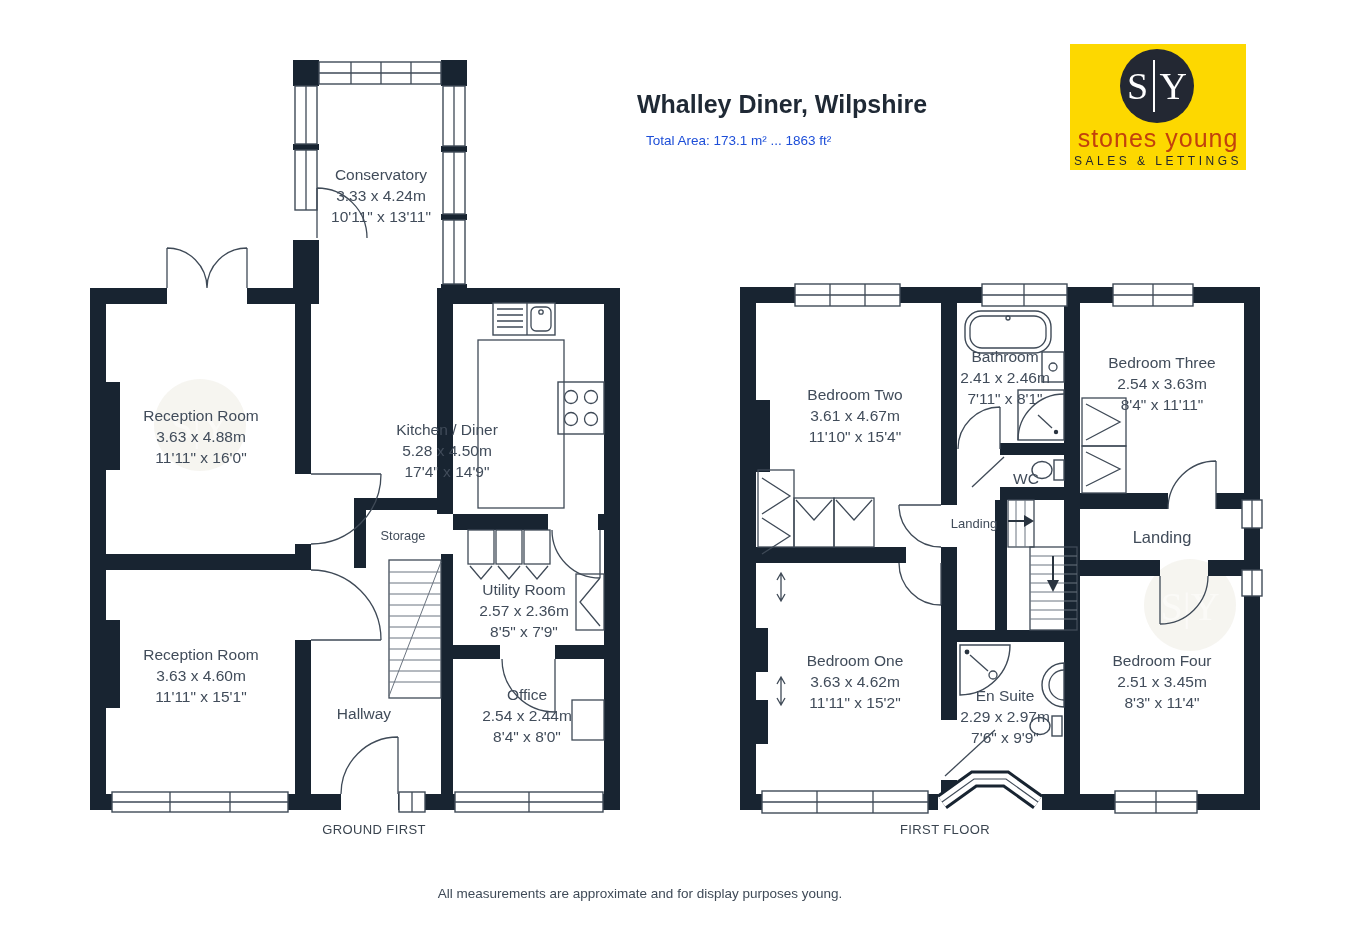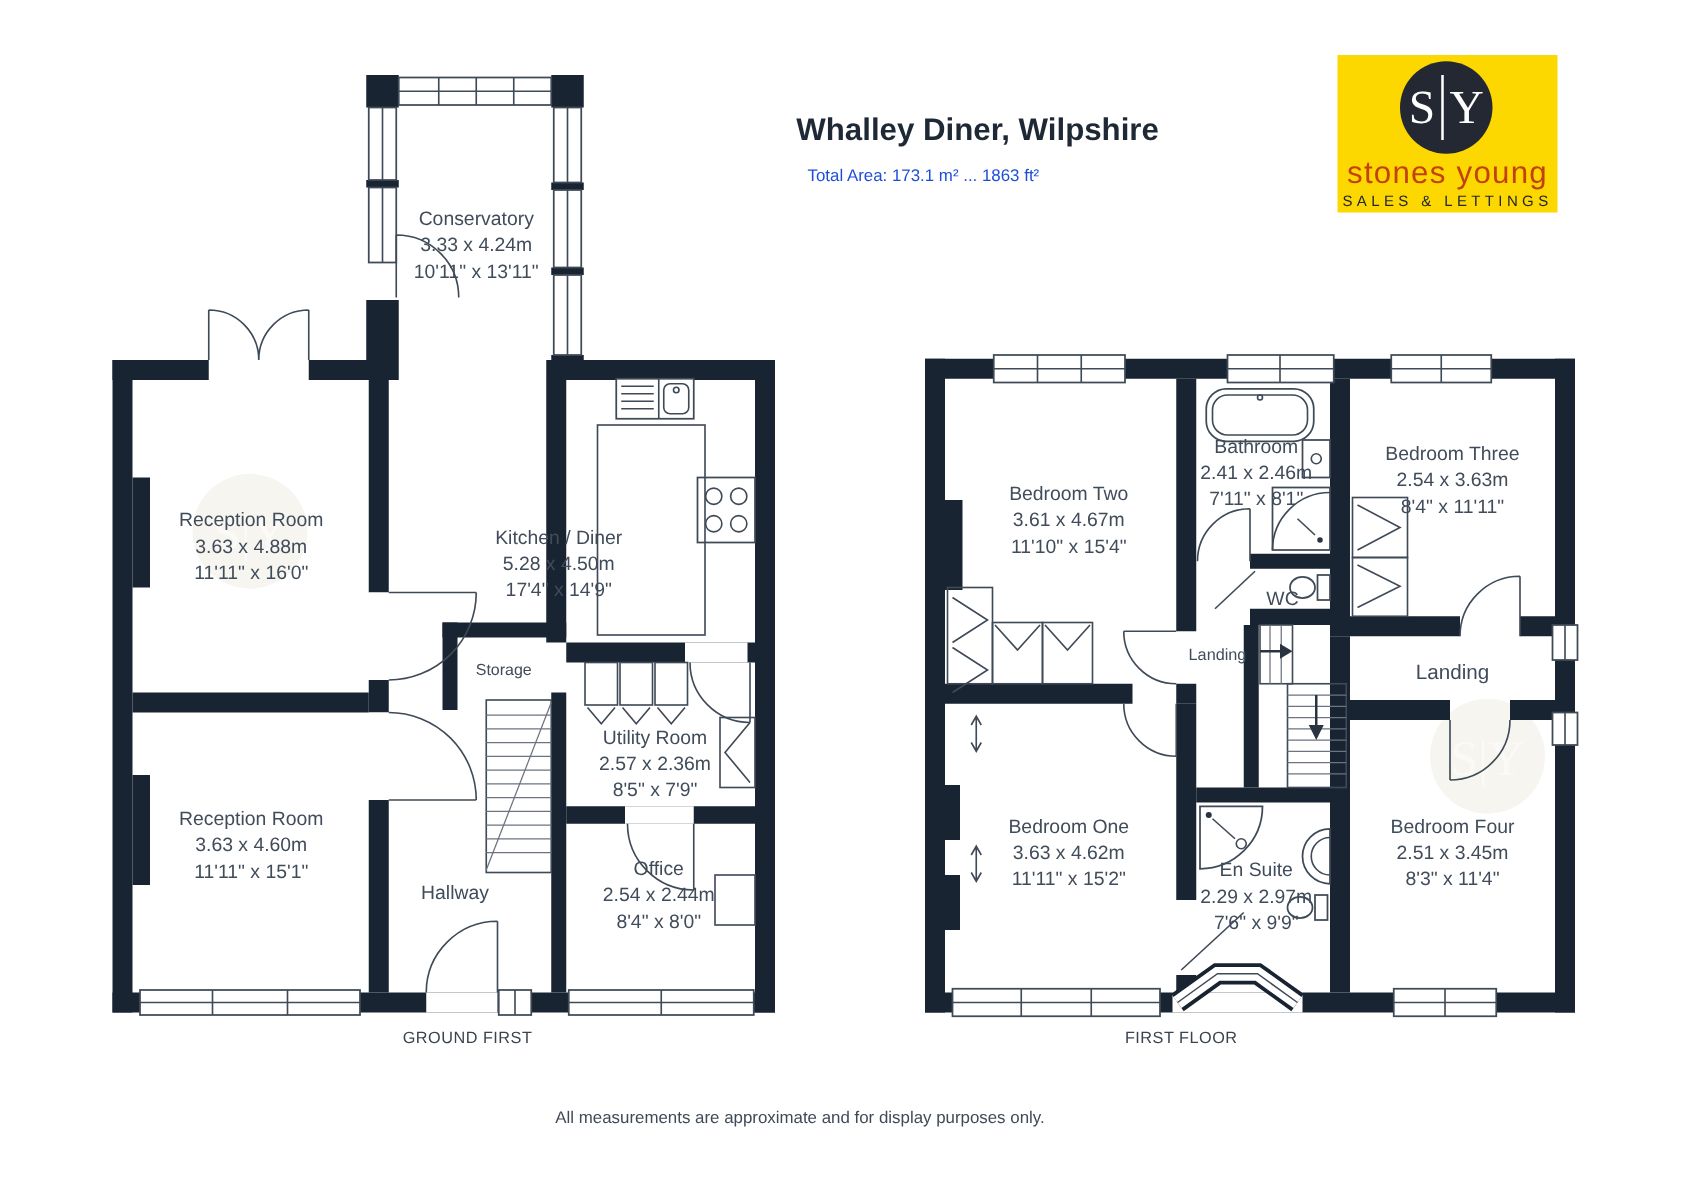--- a/index.html
+++ b/index.html
@@ -47,21 +47,21 @@
     <span>S</span>
     <div id="logo-bar"></div>
     <span>Y</span>
   </div>
   <div id="logo-name">stones young</div>
   <div id="logo-tagline">SALES &amp; LETTINGS</div>
 </div>
 
 <div class="abs floor-label" id="gf-label">GROUND FIRST</div>
 <div class="abs floor-label" id="ff-label">FIRST FLOOR</div>
-<div class="abs" id="footer">All measurements are approximate and for display purposes only.</div>
+<div class="abs" id="footer">All measurements are approximate and for display purposes young.</div>
 
 <svg width="1350" height="944" viewBox="0 0 1350 944">
 
   <g class="wm">
     <circle cx="200" cy="425" r="46" fill="#efede5"></circle>
     <text x="200" y="440" text-anchor="middle" font-size="40" fill="#f8f7f2" font-family="Liberation Serif,serif">S|Y</text>
     <circle cx="1190" cy="605" r="46" fill="#efede5"></circle>
     <text x="1190" y="620" text-anchor="middle" font-size="40" fill="#f8f7f2" font-family="Liberation Serif,serif">S|Y</text>
   </g>
 

